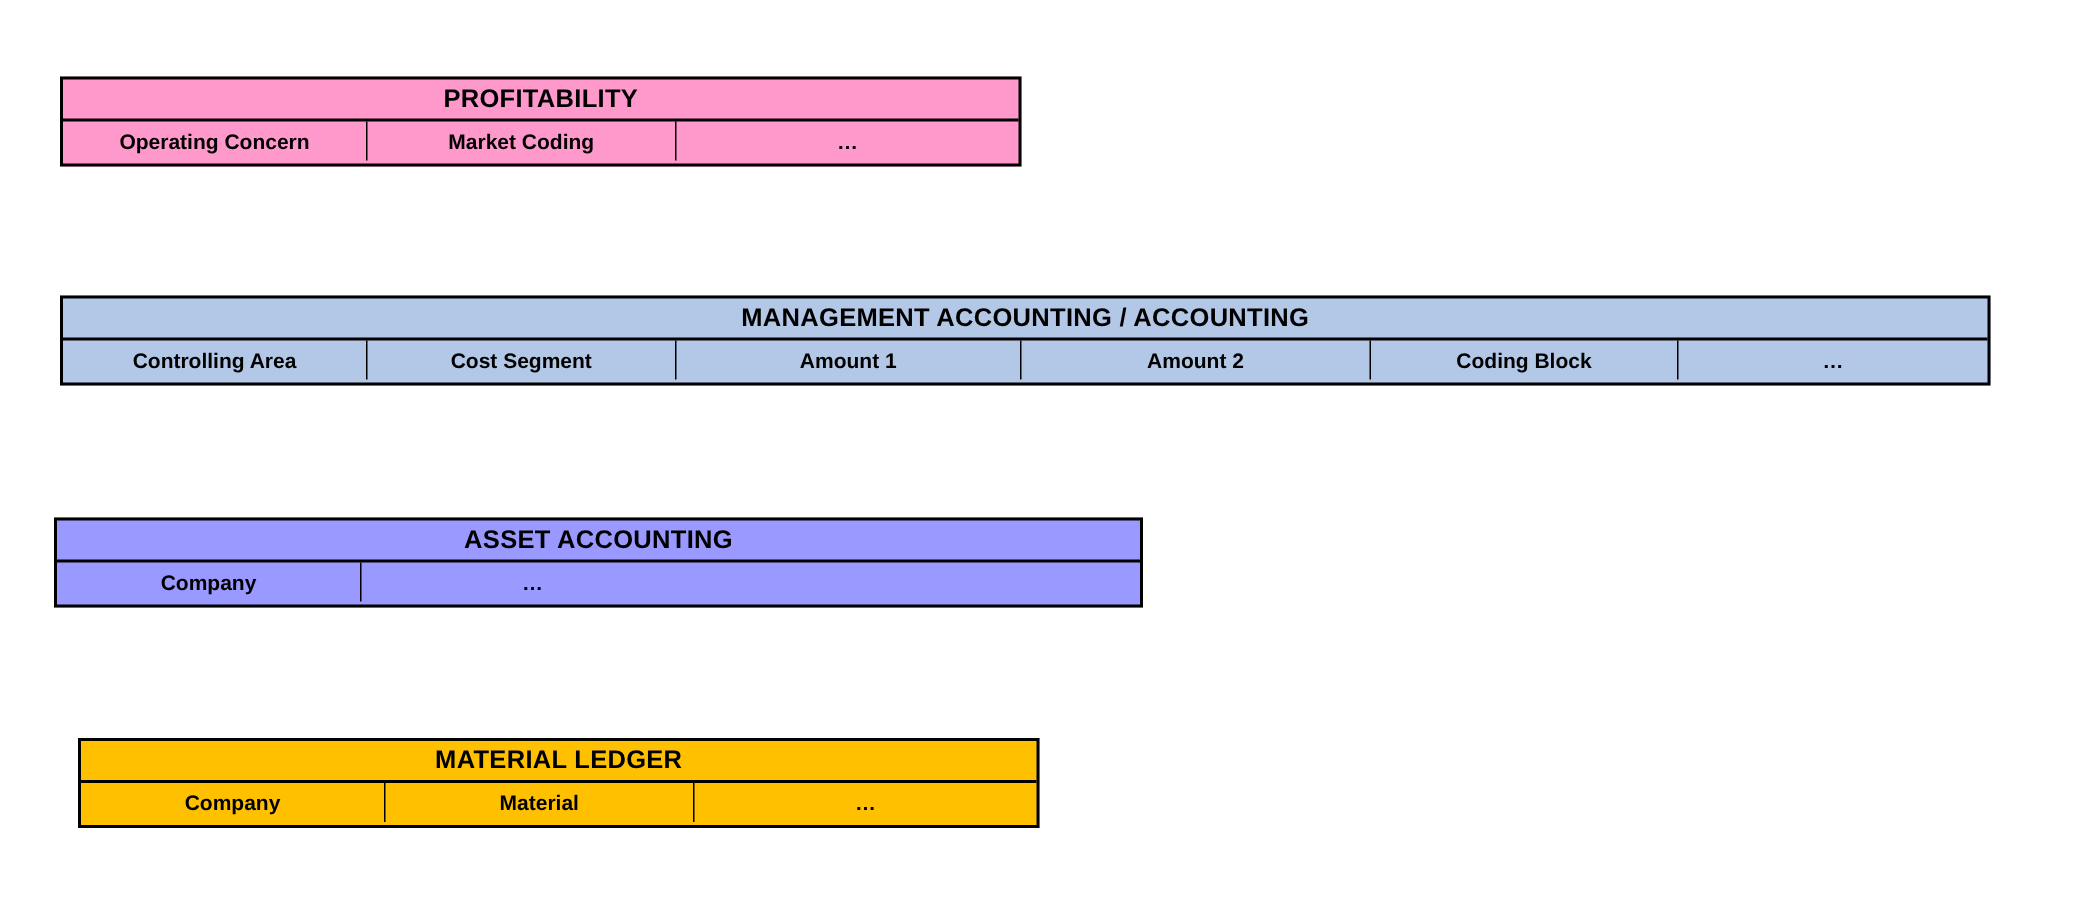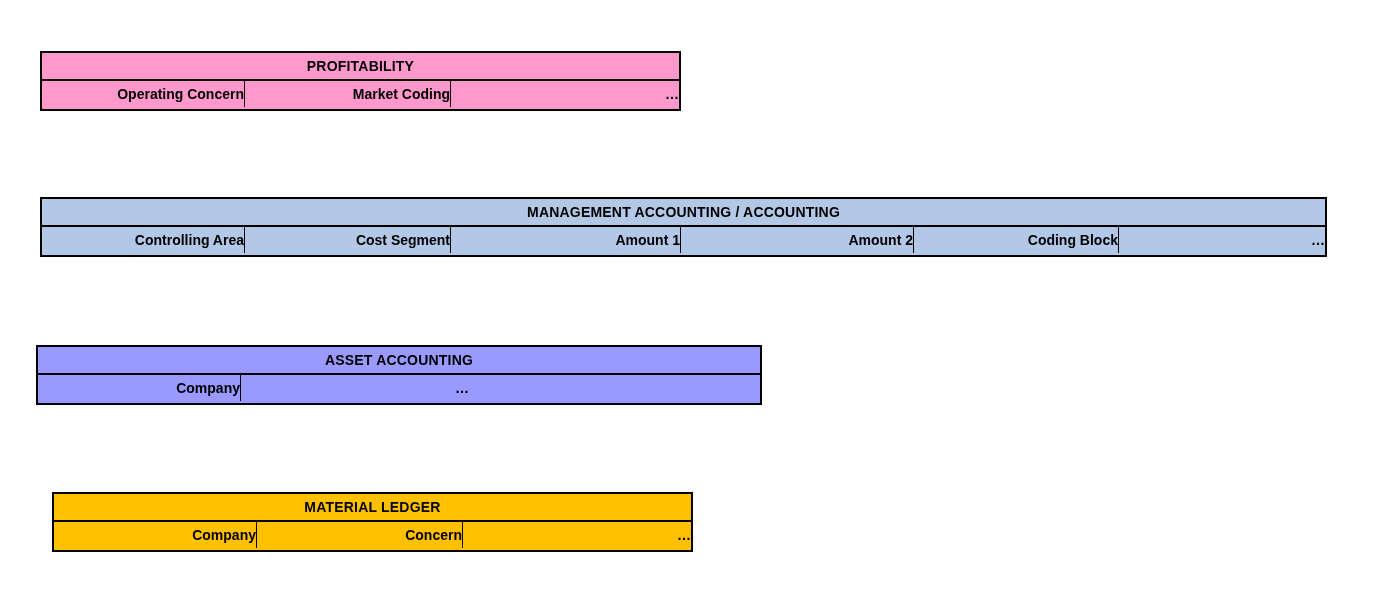--- a/index.html
+++ b/index.html
@@ -27,40 +27,40 @@
     position: absolute;
     border: 2px solid #000000;
     box-sizing: border-box;
     border-collapse: collapse;
   }
 
   .entity-title {
     height: 28px;
     line-height: 26px;
     text-align: center;
-    font-size: 14px;
+    font-size: 17px;
     font-weight: bold;
     color: #000000;
     letter-spacing: 0.2px;
     box-sizing: border-box;
     border-bottom: 2px solid #000000;
     white-space: nowrap;
     overflow: hidden;
   }
 
   .entity-fields {
     display: flex;
     height: 28px;
     box-sizing: border-box;
   }
 
   .entity-field {
     height: 26px;
     line-height: 26px;
-    text-align: right;
+    text-align: center;
     font-size: 14px;
     font-weight: bold;
     color: #000000;
     box-sizing: border-box;
     border-right: 1px solid #000000;
     white-space: nowrap;
     overflow: hidden;
   }
 
   .entity-field.last {
@@ -149,18 +149,18 @@
     <div class="entity-fields">
       <div class="entity-field f0">Company</div>
       <div class="entity-field f2 last">…</div>
     </div>
   </div>
 
   <div class="entity-table" id="tbl-material" style="background: rgb(255, 192, 0);">
     <div class="entity-title">MATERIAL LEDGER</div>
     <div class="entity-fields">
       <div class="entity-field f0">Company</div>
-      <div class="entity-field f1">Concern</div>
+      <div class="entity-field f1">Material</div>
       <div class="entity-field f2 last">…</div>
     </div>
   </div>
 
 </div>
 
 </body></html>

